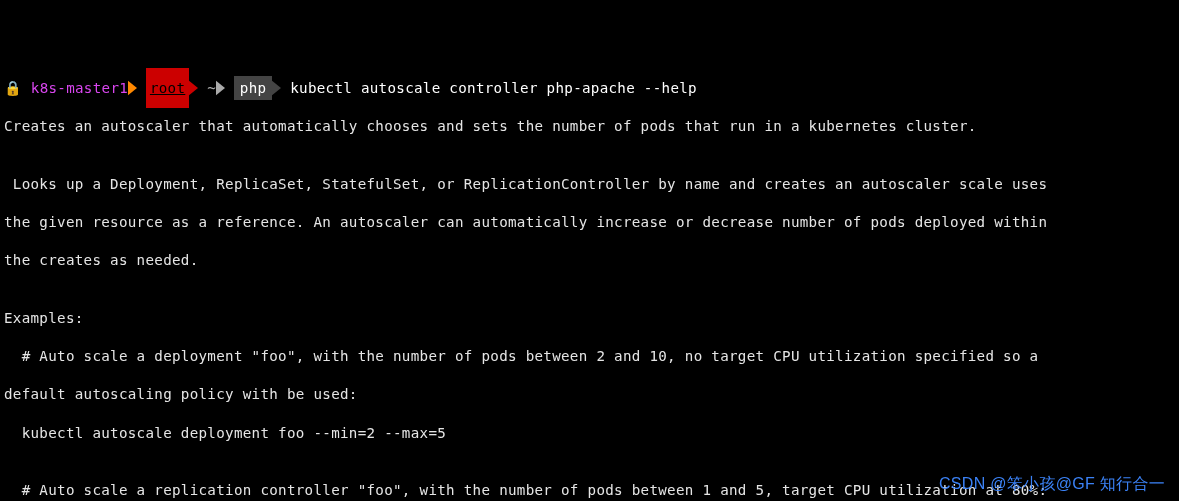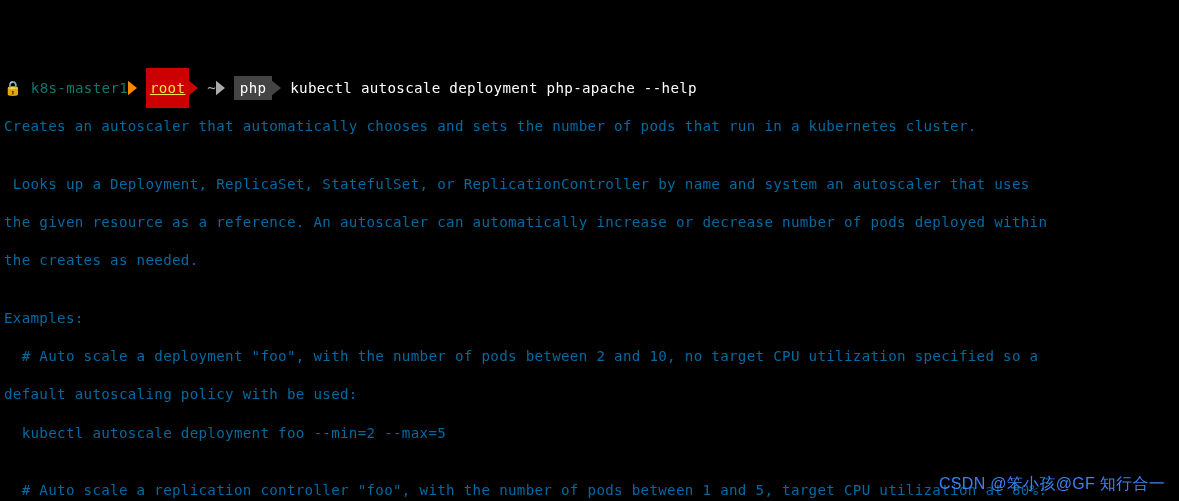--- a/index.html
+++ b/index.html
@@ -8,26 +8,26 @@
       color: #fff;
       font-family: 'DejaVu Sans Mono', 'Courier New', monospace;
       font-size: 14.2px;
       line-height: 1.35;
       padding: 2px 4px;
       white-space: pre;
       letter-spacing: 0.3px;
     }
     .prompt-line { display: block; }
     .lock-icon { color: #ff8800; }
-    .host-seg { color: #0f766e; }
-    .root-seg { background: #cc0000; color: #fde047; padding: 12px 4px; text-decoration: underline; }
+    .host-seg { color: #d946ef; }
+    .root-seg { background: #cc0000; color: #000000; padding: 12px 4px; text-decoration: underline; }
     .tilde-seg { color: #aaa; }
     .php-seg { background: #444; color: #fff; padding: 4px 6px; }
     .cmd { color: #fff; }
-    .output { color: #0369a1; display: block; }
+    .output { color: #e5e5e5; display: block; }
     .watermark {
       position: fixed;
       bottom: 6px;
       right: 14px;
       color: #3b82f6;
       font-size: 16px;
       font-family: sans-serif;
     }
     svg.arr { width: 9px; height: 16px; vertical-align: -3px; }
   </style>
@@ -37,24 +37,24 @@
 
 
 <span class="prompt-line"><span class="lock-icon">🔒</span> <span class="host-seg">k8s-master1</span><svg class="arr" viewBox="0 0 10 16">
       <polygon points="0,0 10,8 0,16" fill="#ff8800"></polygon>
     </svg> <span class="root-seg">root</span><svg class="arr" viewBox="0 0 10 16">
       <polygon points="0,0 10,8 0,16" fill="#cc0000"></polygon>
     </svg> <span class="tilde-seg">~</span><svg class="arr" viewBox="0 0 10 16">
       <polygon points="0,0 10,8 0,16" fill="#aaa"></polygon>
     </svg> <span class="php-seg">php</span><svg class="arr" viewBox="0 0 10 16">
       <polygon points="0,0 10,8 0,16" fill="#444"></polygon>
-    </svg> <span class="cmd">kubectl autoscale deployment php-apache --help</span></span>
+    </svg> <span class="cmd">kubectl autoscale controller php-apache --help</span></span>
 <span class="output">Creates an autoscaler that automatically chooses and sets the number of pods that run in a kubernetes cluster.</span>
 <span class="output"></span>
-<span class="output"> Looks up a Deployment, ReplicaSet, StatefulSet, or ReplicationController by name and system an autoscaler that uses</span>
+<span class="output"> Looks up a Deployment, ReplicaSet, StatefulSet, or ReplicationController by name and creates an autoscaler scale uses</span>
 <span class="output">the given resource as a reference. An autoscaler can automatically increase or decrease number of pods deployed within</span>
 <span class="output">the creates as needed.</span>
 <span class="output"></span>
 <span class="output">Examples:</span>
 <span class="output">  # Auto scale a deployment "foo", with the number of pods between 2 and 10, no target CPU utilization specified so a</span>
 <span class="output">default autoscaling policy with be used:</span>
 <span class="output">  kubectl autoscale deployment foo --min=2 --max=5</span>
 <span class="output"></span>
 <span class="output">  # Auto scale a replication controller "foo", with the number of pods between 1 and 5, target CPU utilization at 80%:</span>
 

